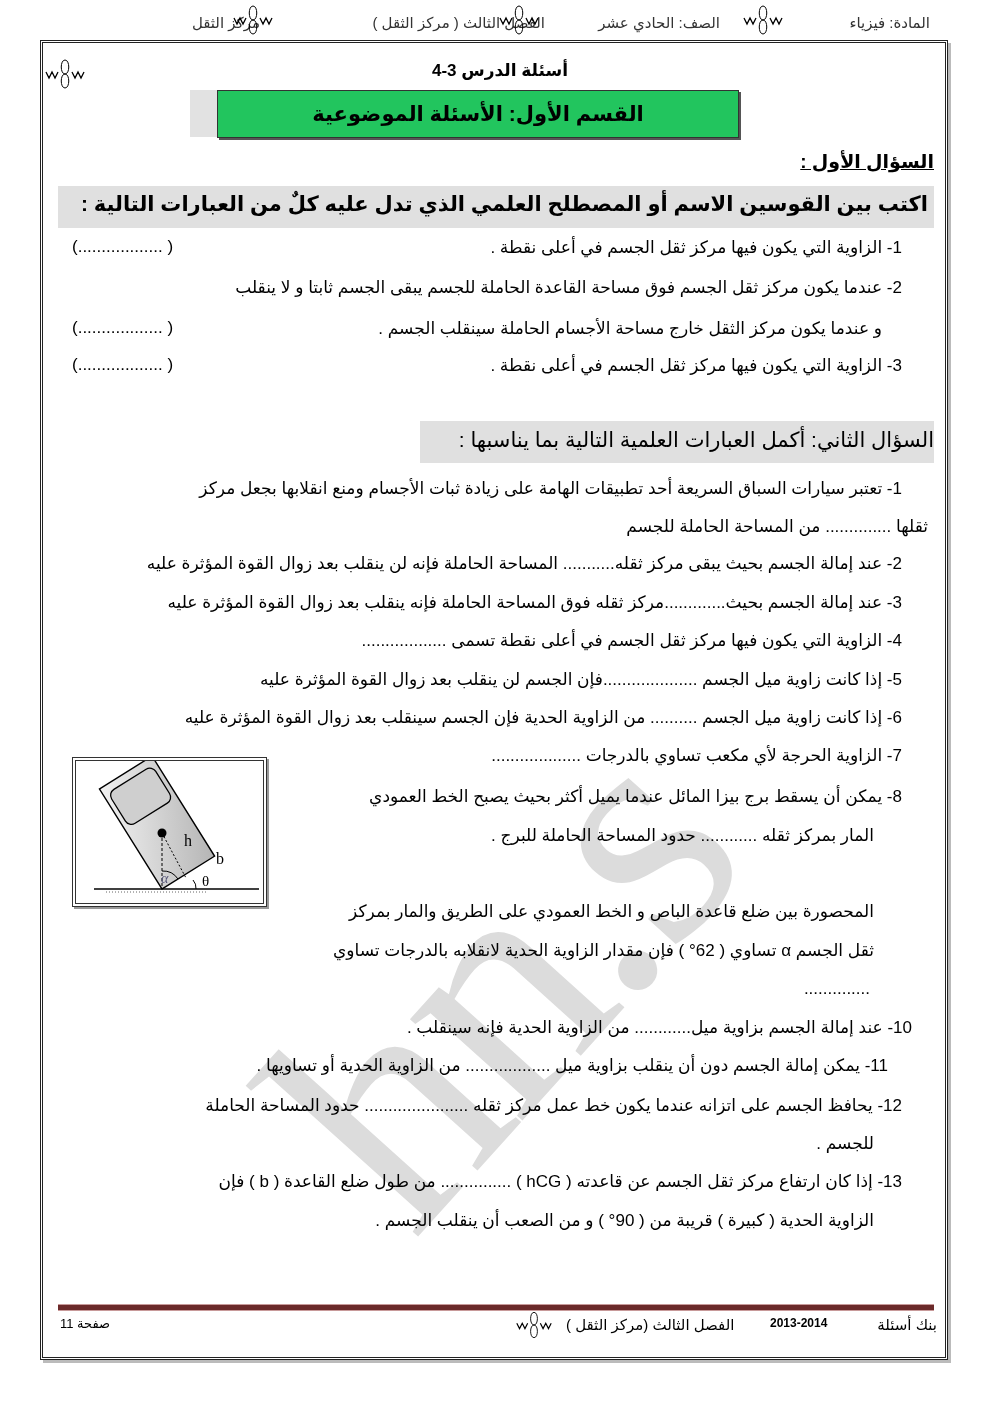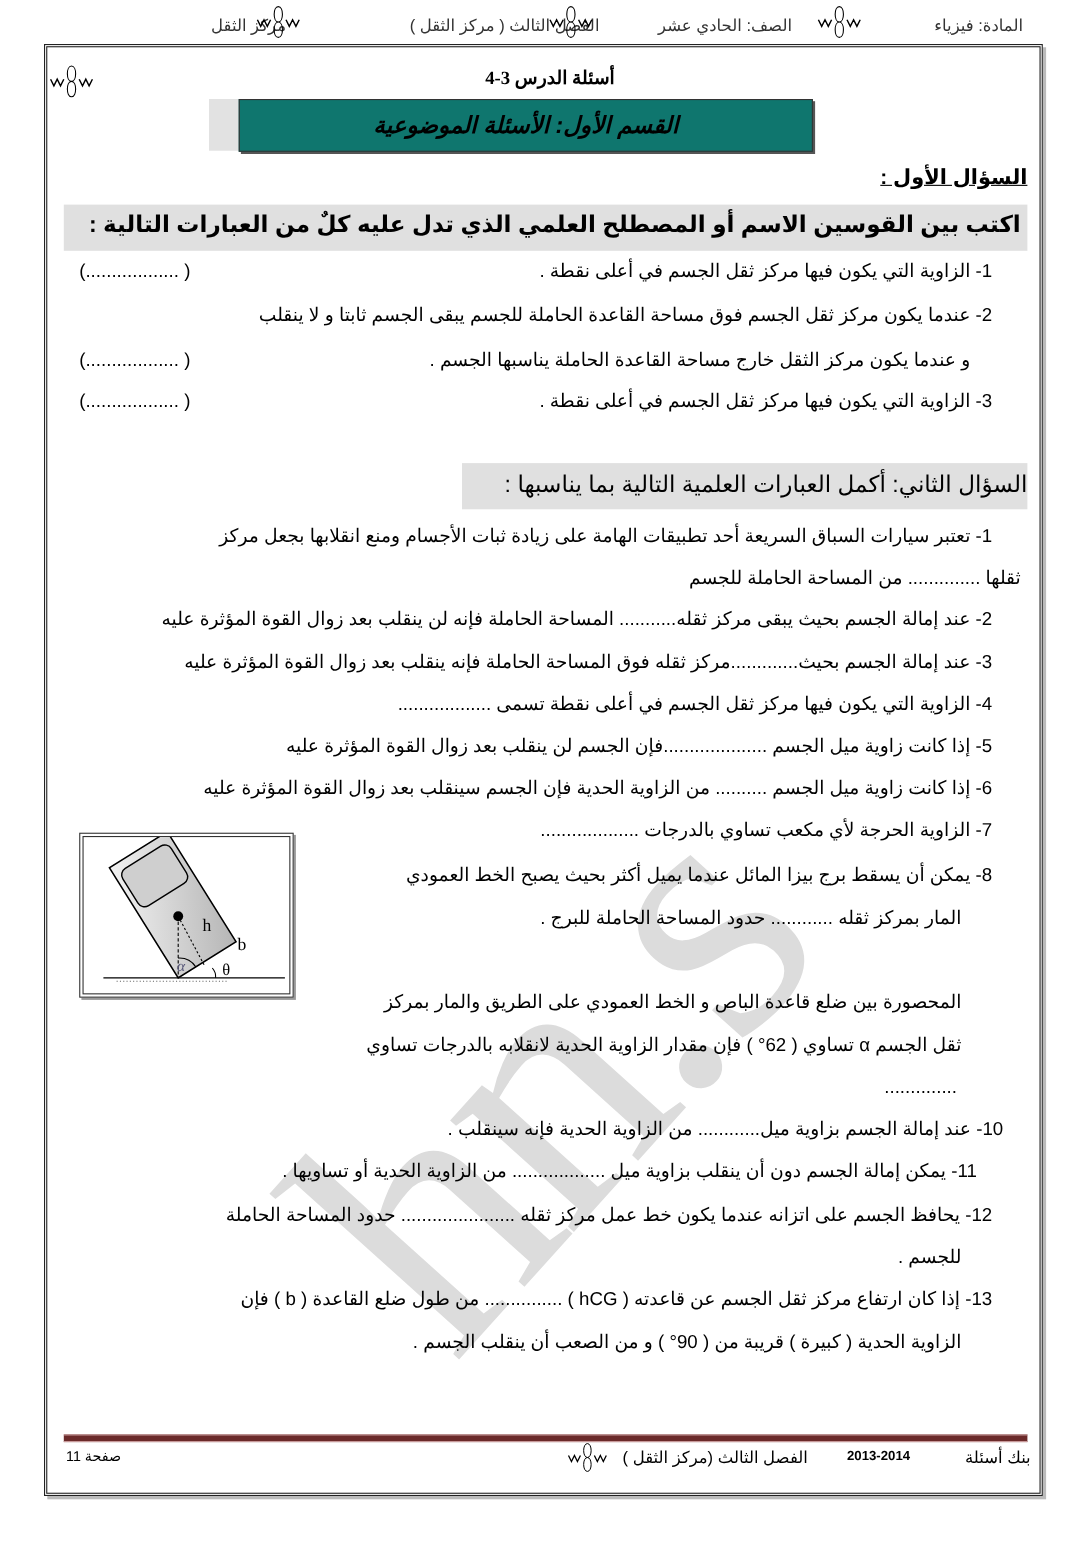--- a/index.html
+++ b/index.html
@@ -19,26 +19,26 @@
              border: 3px double #222; box-sizing: border-box; box-shadow: 3px 3px 0 #bbb; }
 
     .watermark { position: absolute; left: 200px; top: 500px; font-size: 330px; color: #dcdcdc;
                  font-family: "Liberation Serif", serif; transform: rotate(-48deg); transform-origin: left top;
                  letter-spacing: -10px; white-space: nowrap; pointer-events: none; z-index: 0;
                  top: 1040px; left: 190px; }
 
     .content { position: absolute; inset: 0; z-index: 1; }
 
     .lesson-title { position: absolute; top: 60px; left: 400px; width: 200px; text-align: center;
-                    font-size: 17px; font-weight: bold; font-family: Liberation Serif, serif; }
+                    font-size: 17px; font-weight: bold; }
     .section-box-shadow { position: absolute; left: 190px; top: 90px; width: 520px; height: 47px; background: #e2e2e2; }
     .section-box { position: absolute; left: 217px; top: 90px; width: 520px; height: 46px;
-                   border: 1px solid #333; box-shadow: 2px 2px 0 #555; background: #0f766e;
+                   border: 1px solid #333; box-shadow: 2px 2px 0 #555; background: #22c55e;
                    display: flex; align-items: center; justify-content: center;
-                   font-size: 21px; font-weight: bold; font-style: italic; }
+                   font-size: 21px; font-weight: bold; }
 
     .q-title { position: absolute; right: 58px; font-size: 19px; font-weight: bold; text-decoration: underline; }
     .band { position: absolute; left: 58px; right: 58px; background: #e0e0e0;
             font-size: 21px; font-weight: bold; padding: 6px 6px; box-sizing: border-box; text-align: right; }
 
     .line { position: absolute; right: 86px; font-size: 17px; white-space: nowrap; text-align: right; }
     .blank { position: absolute; left: 72px; font-size: 17px; white-space: nowrap; direction: ltr; }
 
     .band2 { position: absolute; left: 420px; top: 421px; width: 514px; height: 42px; background: #e0e0e0; }
     .q2-title { position: absolute; right: 58px; top: 428px; font-size: 21px; font-weight: normal; white-space: nowrap; }
@@ -97,21 +97,21 @@
   <div class="section-box ar">القسم الأول: الأسئلة الموضوعية</div>
 
   <div class="q-title ar" style="top:150px;">السؤال الأول :</div>
   <div class="band ar" style="top:186px; height:42px;">اكتب بين القوسين الاسم أو المصطلح العلمي الذي تدل عليه كلٌ من العبارات التالية :</div>
 
   <div class="line ar" style="top:237px; right:90px;">1- الزاوية التي يكون فيها مركز ثقل الجسم في أعلى نقطة  .</div>
   <div class="blank" style="top:237px;">(.................. )</div>
 
   <div class="line ar" style="top:277px; right:90px;">2- عندما يكون مركز ثقل الجسم فوق مساحة القاعدة الحاملة للجسم يبقى الجسم ثابتا و لا ينقلب</div>
 
-  <div class="line ar" style="top:318px; right:110px;">و عندما يكون مركز الثقل خارج مساحة القاعدة الحاملة يناسبها الجسم .</div>
+  <div class="line ar" style="top:318px; right:110px;">و عندما يكون مركز الثقل خارج مساحة الأجسام الحاملة سينقلب الجسم .</div>
   <div class="blank" style="top:318px;">(.................. )</div>
 
   <div class="line ar" style="top:355px; right:90px;">3- الزاوية التي يكون فيها مركز ثقل الجسم في أعلى نقطة .</div>
   <div class="blank" style="top:355px;">(.................. )</div>
 
   <div class="band2"></div>
   <div class="q2-title ar">السؤال الثاني:   أكمل العبارات العلمية التالية بما يناسبها :</div>
 
   <div class="line ar" style="top:478px; right:90px;">1- تعتبر سيارات السباق السريعة أحد تطبيقات الهامة على زيادة ثبات الأجسام ومنع انقلابها بجعل مركز</div>
   <div class="line ar" style="top:516px; right:64px;">ثقلها .............. من المساحة الحاملة للجسم</div>

